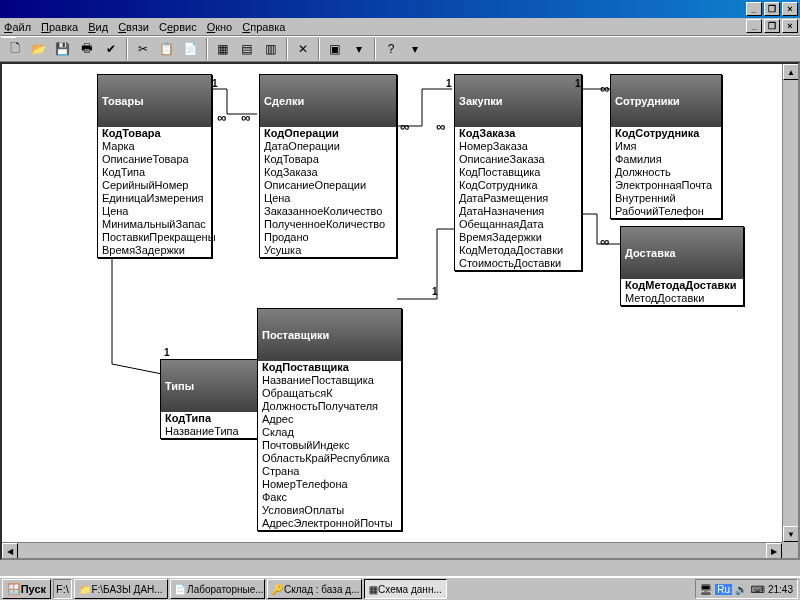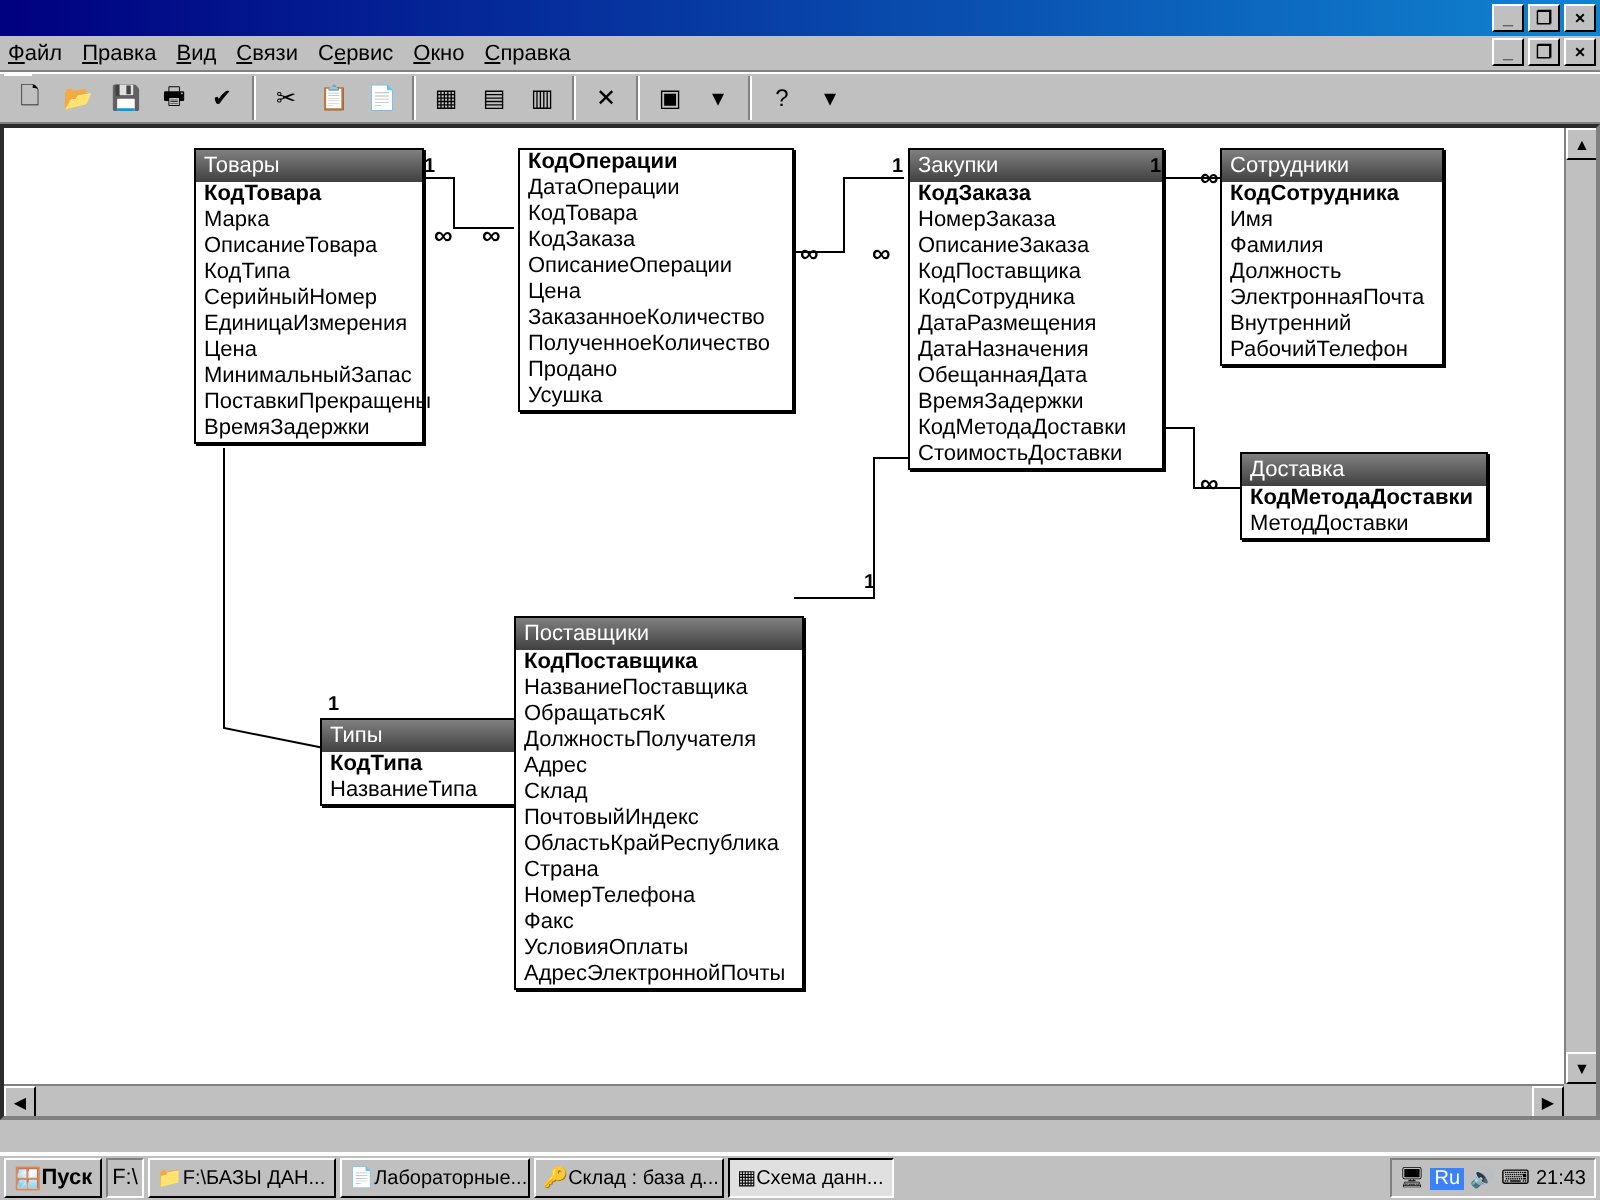--- a/index.html
+++ b/index.html
@@ -21,21 +21,21 @@
 .tsep{width:1px;height:22px;border-left:1px solid #808080;border-right:1px solid #fff;margin:0 2px;}
 
 .canvas { position:absolute; top:62px; left:0; right:0; bottom:40px; background:#fff; border:2px inset #808080; overflow:hidden;}
 .canvas-inner{position:relative; width:100%; height:100%;}
 .scr-v{position:absolute;top:0;right:0;bottom:16px;width:16px;background:#c0c0c0; border-left:1px solid #808080;}
 .scr-h{position:absolute;left:0;right:16px;bottom:0;height:16px;background:#c0c0c0;border-top:1px solid #808080;}
 .scr-btn{width:16px;height:16px;background:#c0c0c0;border:1px solid #fff;border-right-color:#000;border-bottom-color:#000;display:flex;align-items:center;justify-content:center;font-size:8px;position:absolute;}
 .scr-corner{position:absolute;right:0;bottom:0;width:16px;height:16px;background:#c0c0c0;}
 
 .tbl { position:absolute; border:1px solid #000; background:#fff; min-width:100px; box-shadow: 1px 1px 0 #000;}
-.tbl .hdr { background: linear-gradient(to bottom,#808080,#404040); color:#fff; font-weight:normal; padding:2px 4px; font-size:11px;}
+.tbl .hdr { background: linear-gradient(to bottom,#808080,#404040); color:#fff; font-weight:bold; padding:20px 4px; font-size:11px;}
 .tbl .fields { padding:0 0;}
 .tbl .fld { padding:0 4px; font-size:11px; line-height:13px; white-space:nowrap;}
 .tbl .fld.pk { font-weight:bold; }
 
 svg.rel{position:absolute;top:0;left:0;pointer-events:none;}
 .rel-lbl{position:absolute;font-size:10px;font-weight:bold;background:transparent;}
 .inf{font-size:13px;font-weight:bold;letter-spacing:-2px;}
 
 .taskbar{position:absolute;bottom:0;left:0;right:0;height:24px;background:#c0c0c0;border-top:2px solid #fff;display:flex;align-items:center;padding:0 2px;gap:2px;}
 .startbtn{height:20px;padding:0 4px;border:1px solid #fff;border-right-color:#000;border-bottom-color:#000;display:flex;align-items:center;font-weight:bold;font-size:11px;}
@@ -126,20 +126,21 @@
     <div class="fld">СерийныйНомер</div>
     <div class="fld">ЕдиницаИзмерения</div>
     <div class="fld">Цена</div>
     <div class="fld">МинимальныйЗапас</div>
     <div class="fld">ПоставкиПрекращены</div>
     <div class="fld">ВремяЗадержки</div>
   </div>
 </div>
 
 <div class="tbl" style="left:257px;top:10px;width:138px;">
+  <div class="hdr">Сделки</div>
   <div class="fields">
     <div class="fld pk">КодОперации</div>
     <div class="fld">ДатаОперации</div>
     <div class="fld">КодТовара</div>
     <div class="fld">КодЗаказа</div>
     <div class="fld">ОписаниеОперации</div>
     <div class="fld">Цена</div>
     <div class="fld">ЗаказанноеКоличество</div>
     <div class="fld">ПолученноеКоличество</div>
     <div class="fld">Продано</div>

